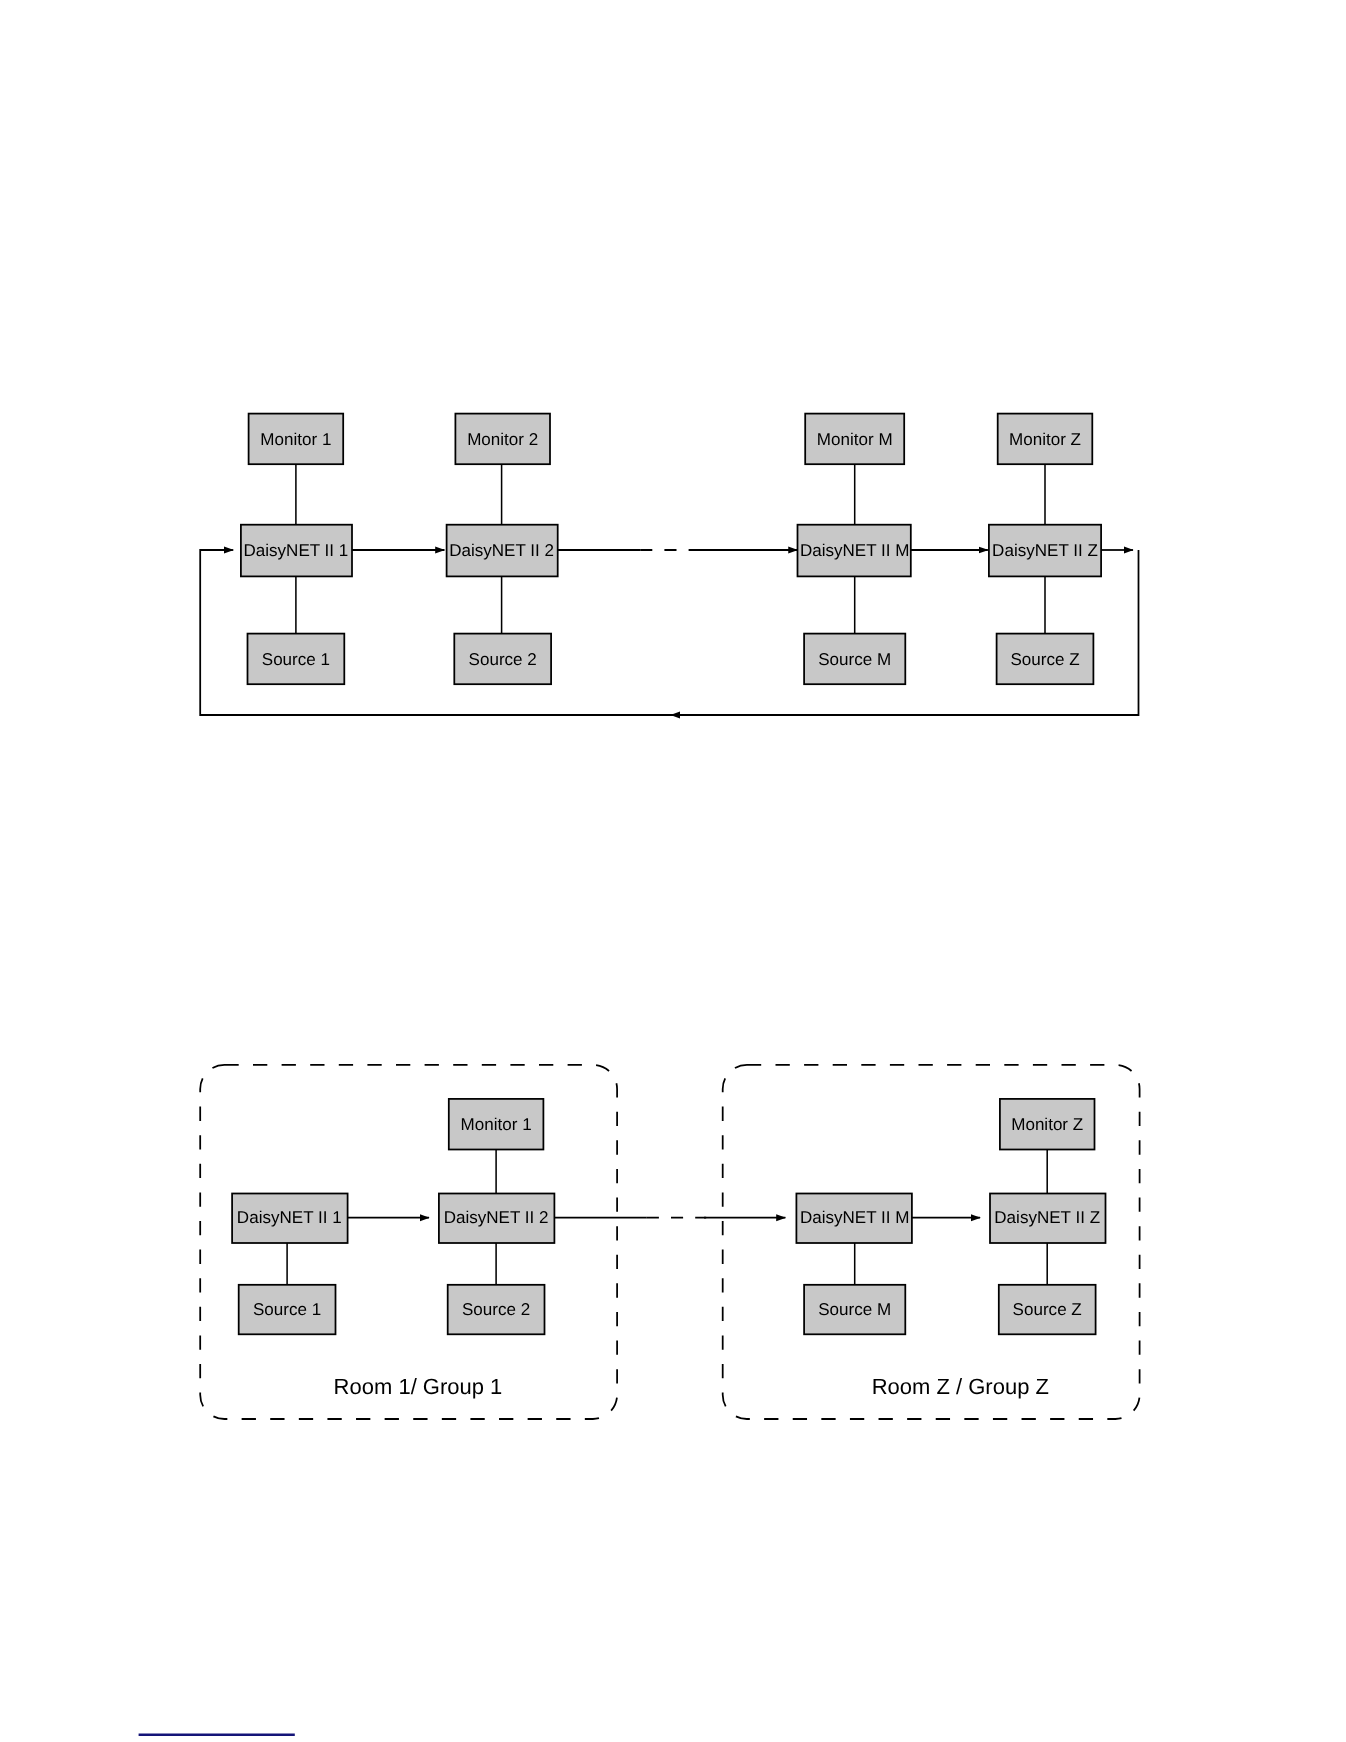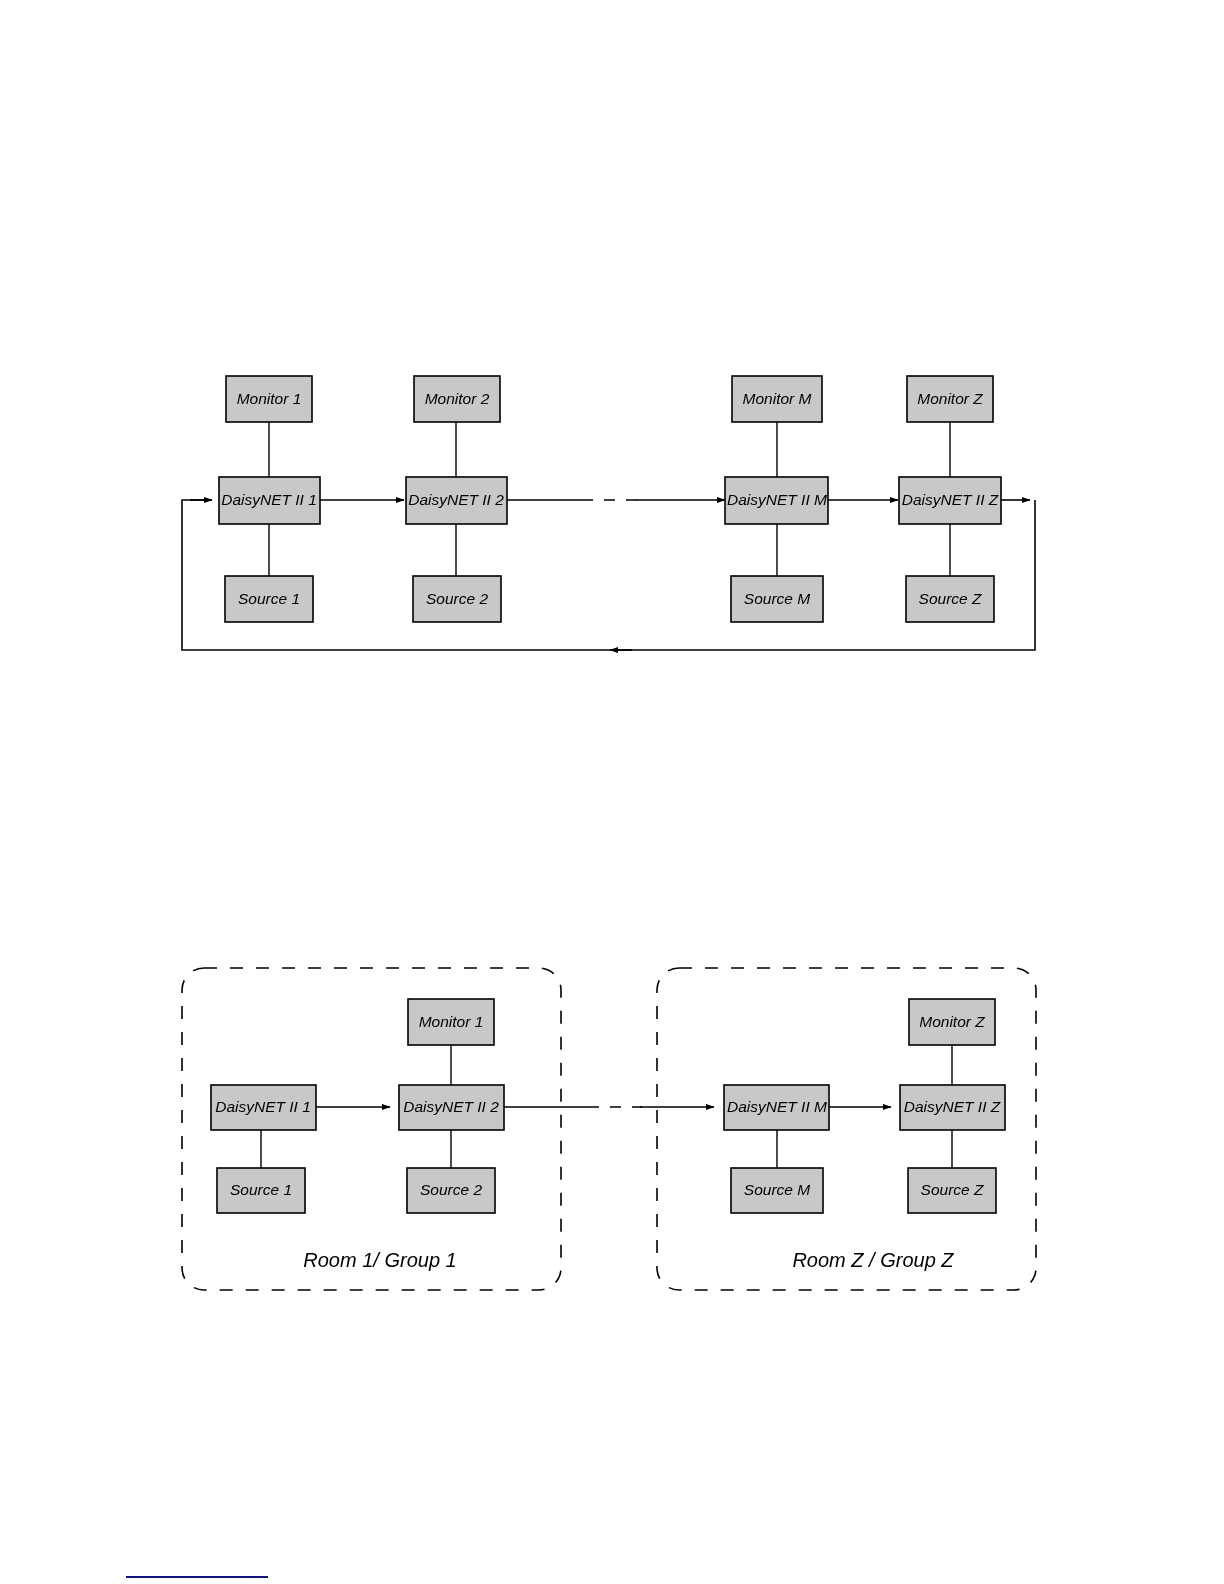--- a/index.html
+++ b/index.html
@@ -13,21 +13,20 @@
     position: relative;
     font-family: "Liberation Sans", sans-serif;
     overflow: hidden;
   }
   #page {
     position: absolute;
     left: 0;
     top: 0;
     width: 1036px;
     height: 1584px;
-    font-style: italic;
   }
   #diagram-svg {
     position: absolute;
     left: 0;
     top: 0;
     width: 1224px;
     height: 1584px;
   }
   .node-label {
     font-family: "Liberation Sans", sans-serif;

